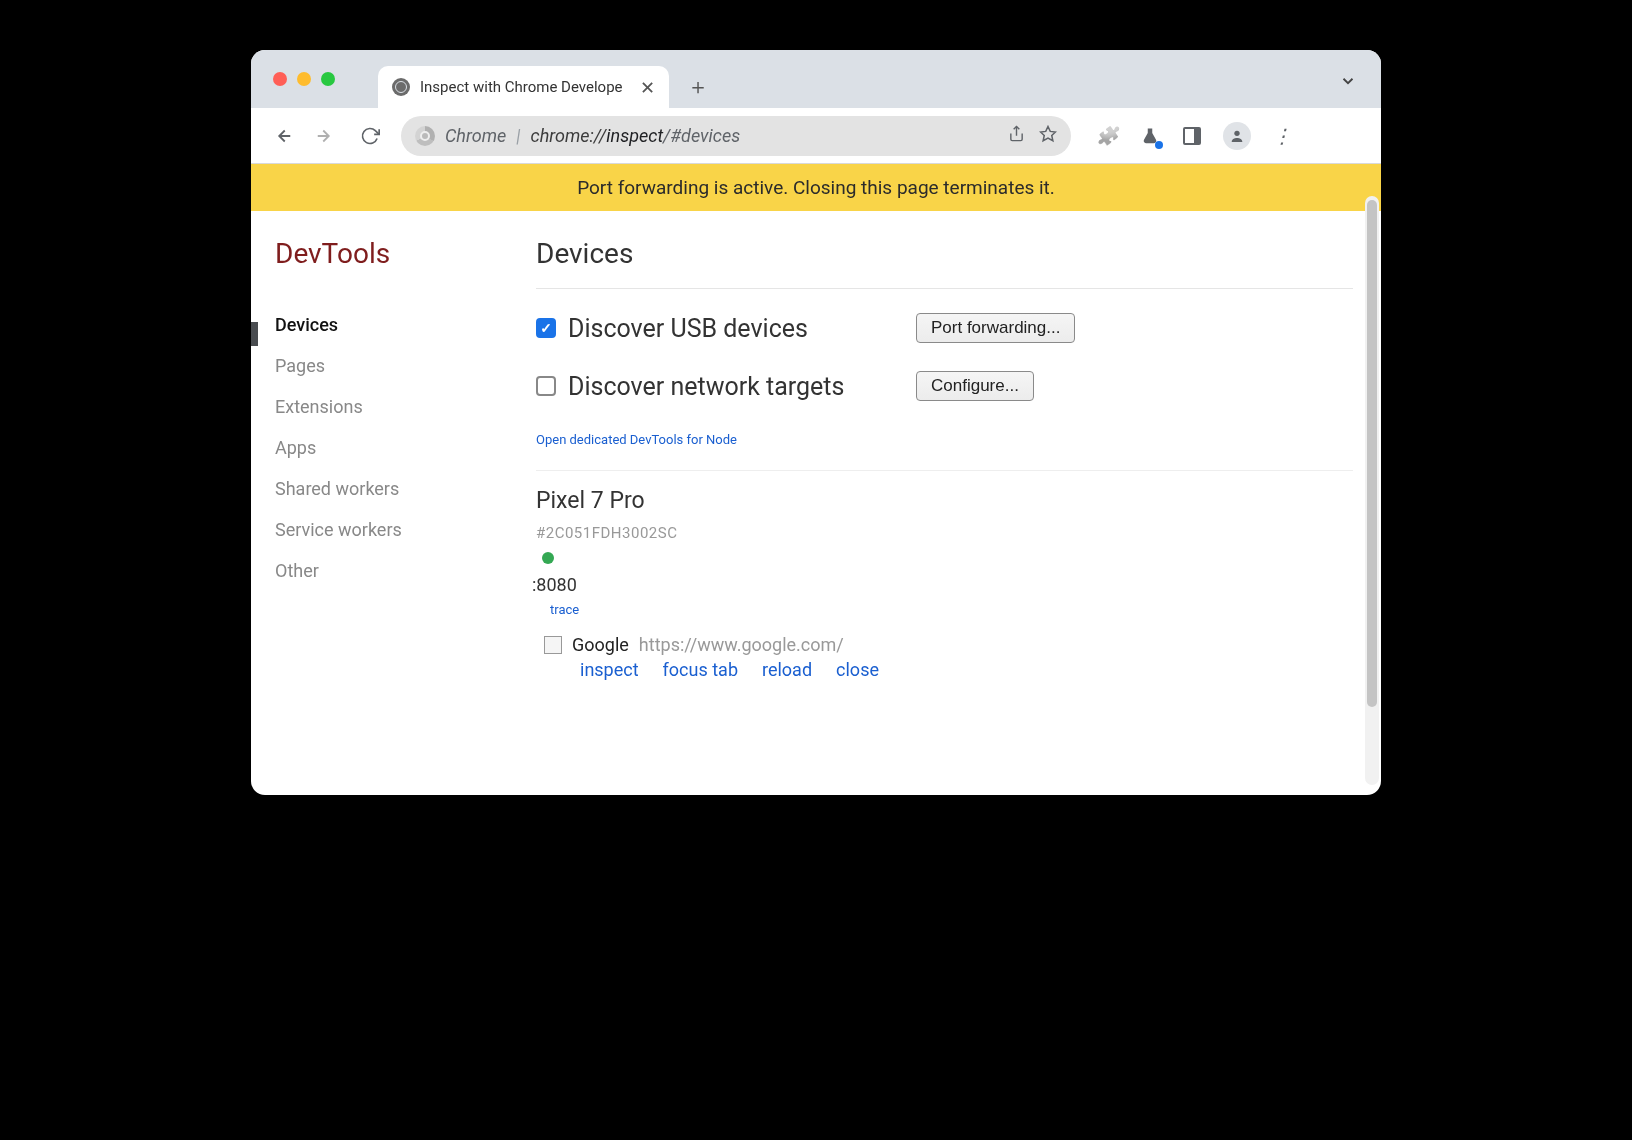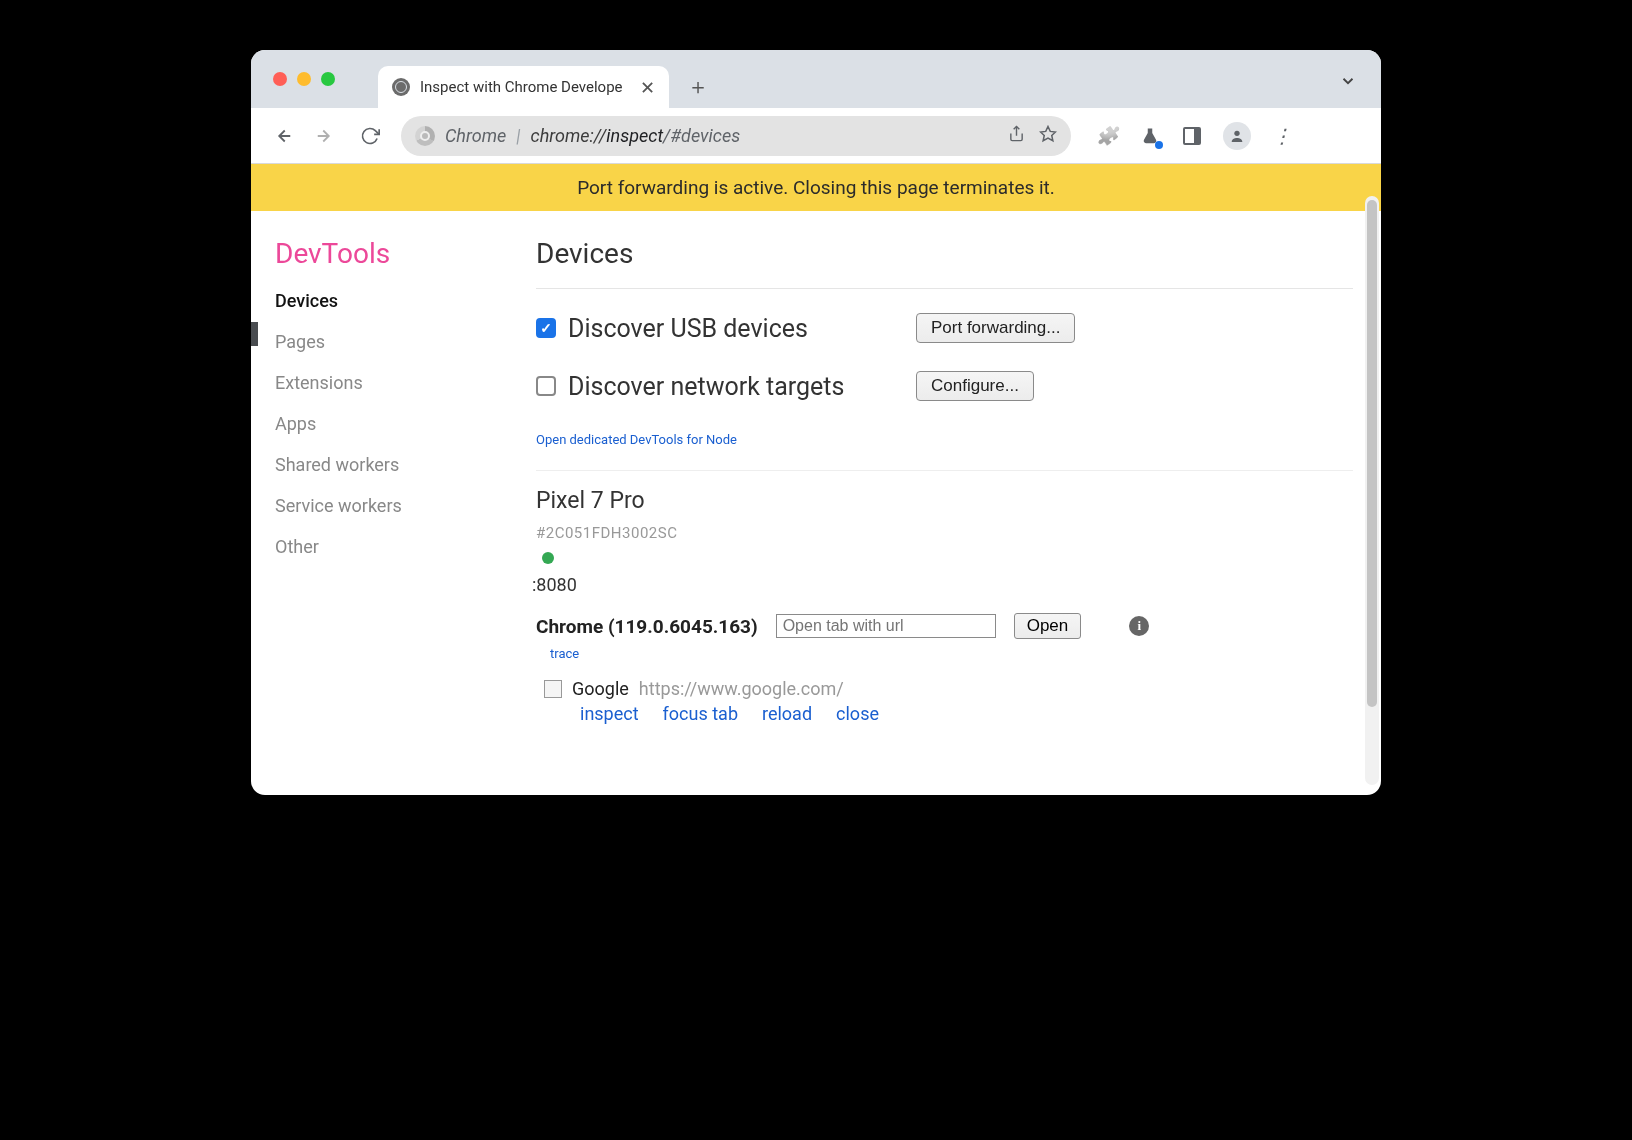--- a/index.html
+++ b/index.html
@@ -182,22 +182,22 @@
   height:24px;
   background:#494c50;
 }
 .sidebar {
   width: 285px;
   padding: 26px 0 0 24px;
 }
 .sidebar h1 {
   font-size: 28px;
   font-weight: 400;
-  color: #ec4899;
-  margin-bottom: 10px;
+  color: #7f1d1d;
+  margin-bottom: 34px;
 }
 .sidebar .nav-item {
   font-size: 18px;
   color: #888;
   padding: 10px 0;
   cursor: pointer;
 }
 .sidebar .nav-item.active {
   color: #111;
   font-weight: 500;
@@ -435,26 +435,20 @@
 
       <hr class="hr2">
 
       <div class="device-header">
         <span class="name">Pixel 7 Pro</span>
         <span class="serial">#2C051FDH3002SC</span>
         <span class="status-dot"></span>
         <span class="port">:8080</span>
       </div>
 
-      <div class="browser-row">
-        <span class="label">Chrome (119.0.6045.163)</span>
-        <input class="url-input" placeholder="Open tab with url" style="">
-        <button class="open-btn">Open</button>
-        <span class="info-icon">i</span>
-      </div>
       <div class="trace"><span class="link">trace</span></div>
 
       <div class="tab-list">
         <div class="tab-item">
           <span class="sq"></span>
           <span class="ttitle">Google</span>
           <span class="turl">https://www.google.com/</span>
         </div>
         <div class="tab-actions">
           <span class="link">inspect</span>

